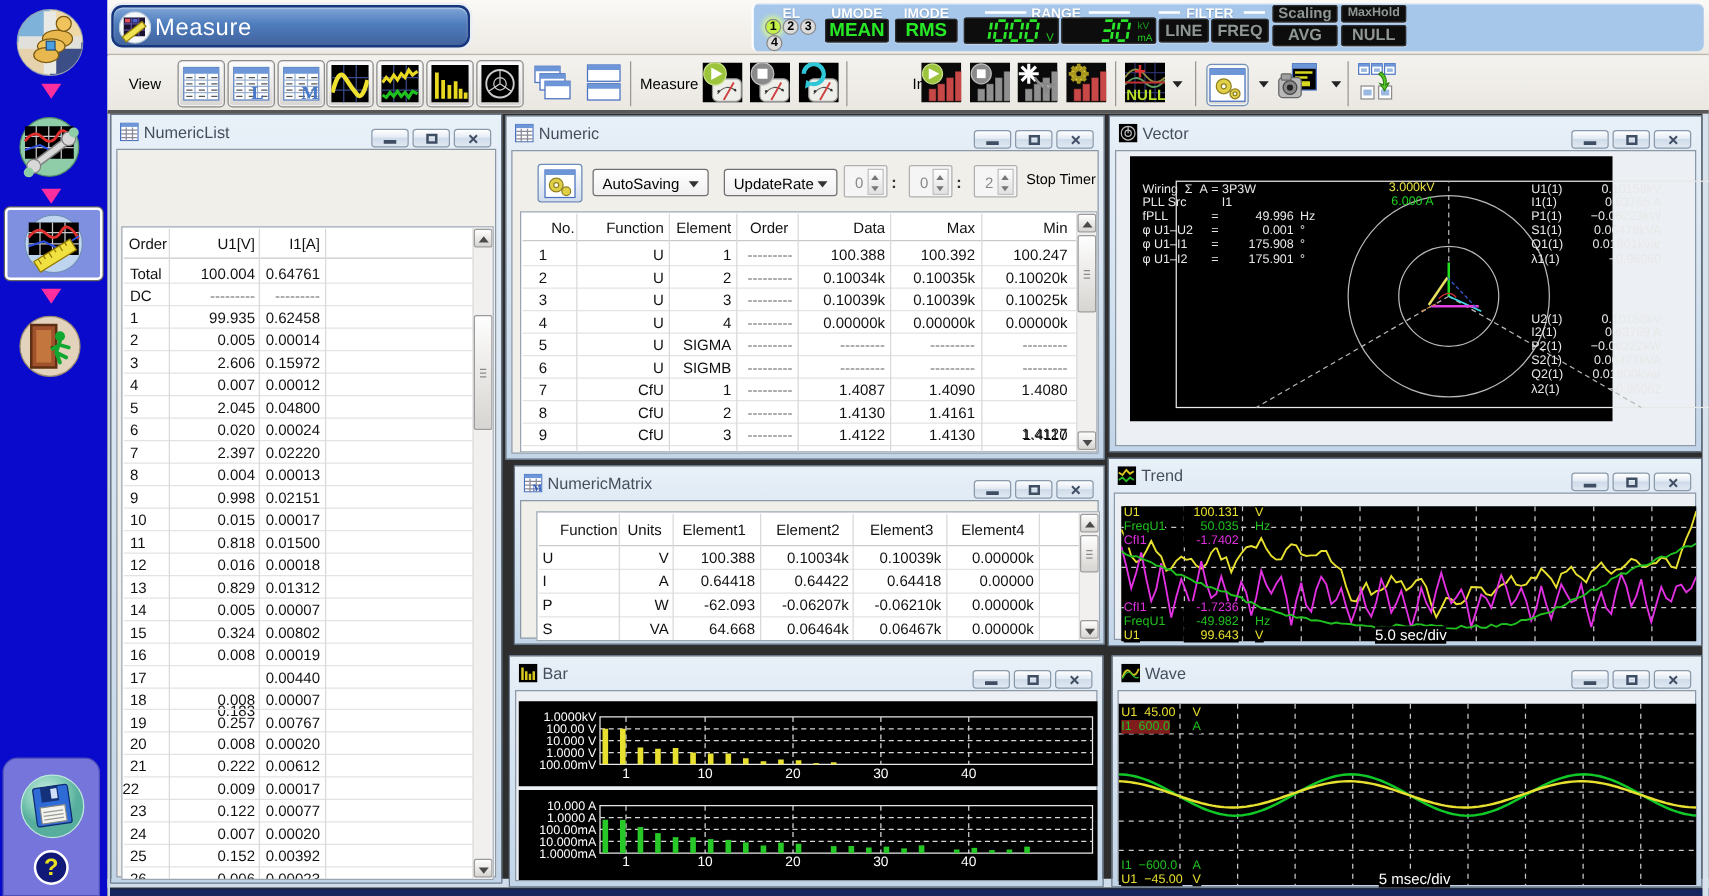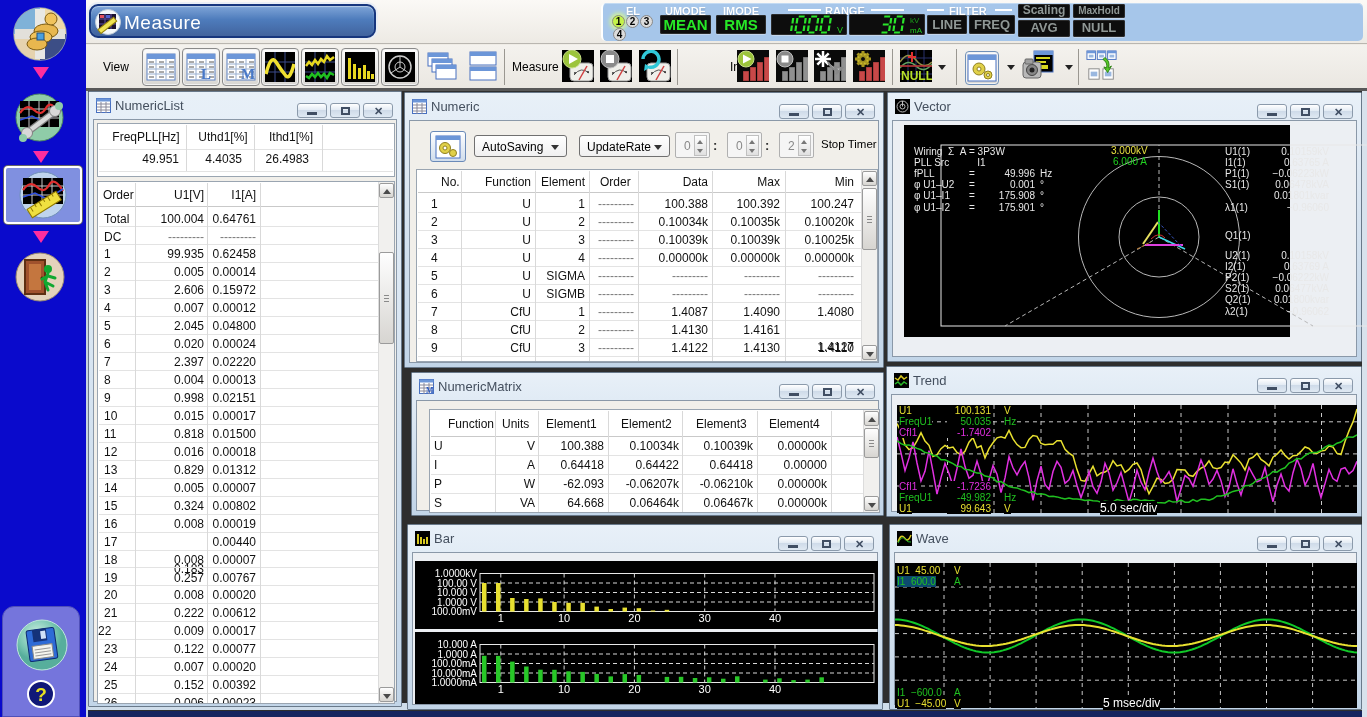--- a/index.html
+++ b/index.html
@@ -586,33 +586,20 @@
               <line x1="1" y1="9" x2="14" y2="9"></line>
               <line x1="1" y1="12" x2="14" y2="12"></line>
               <line x1="5" y1="4" x2="5" y2="15"></line>
               <line x1="10" y1="4" x2="10" y2="15"></line>
             </g>
           </svg></span>
         <span class="ttext">NumericList</span>
 <span class="wbtns"><span class="wbtn"><span class="mn"></span></span><span class="wbtn"><span class="mx"></span></span><span class="wbtn"><span class="cl">✕</span></span></span>
       </div>
 <div class="wcontent" style="background:#F1EFEA;">
-<div class="tbl" style="left:3px;top:3px;width:298px;height:54px;">
-<div class="cell" style="left:8px;top:6px;width:80px;text-align:center;">FreqPLL[Hz]</div>
-<div class="cell" style="left:92px;top:6px;width:66px;text-align:center;">Uthd1[%]</div>
-<div class="cell" style="left:160px;top:6px;width:66px;text-align:center;">Ithd1[%]</div>
-<div class="hline" style="top:25px;"></div>
-<div class="cell r" style="left:8px;top:28px;width:73px;">49.951</div>
-<div class="cell r" style="left:92px;top:28px;width:52px;">4.4035</div>
-<div class="cell r" style="left:155px;top:28px;width:56px;">26.4983</div>
-<div class="hline" style="top:47px;"></div>
-<div class="vline" style="left:88px;top:1px;height:46px;"></div>
-<div class="vline" style="left:156px;top:1px;height:46px;"></div>
-<div class="vline" style="left:224px;top:1px;height:46px;"></div>
-</div>
 <div class="tbl" style="left:3px;top:61px;width:298px;height:523px;overflow:hidden;">
 <div class="cell" style="left:5px;top:6px;">Order</div>
 <div class="cell r" style="left:40px;top:6px;width:66px;">U1[V]</div>
 <div class="cell r" style="left:110px;top:6px;width:48px;">I1[A]</div>
 <div class="hdrline" style="top:24px;"></div>
 <div class="cell" style="left:6px;top:29.5px;">Total</div>
 <div class="cell r" style="left:40px;top:29.5px;width:66px;">100.004</div>
 <div class="cell r" style="left:105px;top:29.5px;width:53px;">0.64761</div>
 <div class="hline" style="top:44.4px;"></div>
 <div class="cell" style="left:6px;top:47.5px;">DC</div>
@@ -956,21 +943,21 @@
 <div class="chlbl" style="left:207px;top:20px;color:#E8E040;">3.000kV</div>
 <div class="chlbl" style="left:209px;top:31px;color:#20D020;">6.000 A</div>
 <div class="chlbl" style="left:321px;top:21.0px;color:#e8e8e8;">U1(1)</div>
 <div class="chlbl r" style="left:335px;top:21.0px;width:90px;color:#e8e8e8;">0.10159kV</div>
 <div class="chlbl" style="left:321px;top:32.1px;color:#e8e8e8;">I1(1)</div>
 <div class="chlbl r" style="left:335px;top:32.1px;width:90px;color:#e8e8e8;">0.63765 A</div>
 <div class="chlbl" style="left:321px;top:43.2px;color:#e8e8e8;">P1(1)</div>
 <div class="chlbl r" style="left:335px;top:43.2px;width:90px;color:#e8e8e8;">−0.06223kW</div>
 <div class="chlbl" style="left:321px;top:54.3px;color:#e8e8e8;">S1(1)</div>
 <div class="chlbl r" style="left:335px;top:54.3px;width:90px;color:#e8e8e8;">0.06478kVA</div>
-<div class="chlbl" style="left:321px;top:65.4px;color:#e8e8e8;margin-top:40px;">Q1(1)</div>
+<div class="chlbl" style="left:321px;top:65.4px;color:#e8e8e8;">Q1(1)</div>
 <div class="chlbl r" style="left:335px;top:65.4px;width:90px;color:#e8e8e8;">0.01801kvar</div>
 <div class="chlbl" style="left:321px;top:76.5px;color:#e8e8e8;">λ1(1)</div>
 <div class="chlbl r" style="left:335px;top:76.5px;width:90px;color:#e8e8e8;">−0.96060</div>
 <div class="chlbl" style="left:321px;top:125.0px;color:#e8e8e8;">U2(1)</div>
 <div class="chlbl r" style="left:335px;top:125.0px;width:90px;color:#e8e8e8;">0.10158kV</div>
 <div class="chlbl" style="left:321px;top:136.1px;color:#e8e8e8;">I2(1)</div>
 <div class="chlbl r" style="left:335px;top:136.1px;width:90px;color:#e8e8e8;">0.63769 A</div>
 <div class="chlbl" style="left:321px;top:147.2px;color:#e8e8e8;">P2(1)</div>
 <div class="chlbl r" style="left:335px;top:147.2px;width:90px;color:#e8e8e8;">−0.06222kW</div>
 <div class="chlbl" style="left:321px;top:158.3px;color:#e8e8e8;">S2(1)</div>
@@ -1232,21 +1219,21 @@
 <line x1="0" y1="24.0" x2="462" y2="24.0" stroke="#c8c8c8" stroke-dasharray="4 4"></line>
 <line x1="0" y1="47.3" x2="462" y2="47.3" stroke="#c8c8c8" stroke-dasharray="4 4"></line>
 <line x1="0" y1="70.6" x2="462" y2="70.6" stroke="#c8c8c8" stroke-dasharray="4 4"></line>
 <line x1="0" y1="93.9" x2="462" y2="93.9" stroke="#c8c8c8" stroke-dasharray="4 4"></line>
 <line x1="0" y1="117.2" x2="462" y2="117.2" stroke="#c8c8c8" stroke-dasharray="4 4"></line>
 <polyline points="0,56.5 3,56.6 6,56.8 9,57.3 12,57.8 15,58.6 18,59.5 21,60.5 24,61.6 27,62.9 30,64.3 33,65.7 36,67.3 39,68.9 42,70.5 45,72.2 48,73.8 51,75.5 54,77.1 57,78.7 60,80.3 63,81.7 66,83.1 69,84.4 72,85.5 75,86.5 78,87.4 81,88.2 84,88.7 87,89.2 90,89.4 93,89.5 96,89.4 99,89.2 102,88.7 105,88.2 108,87.4 111,86.5 114,85.5 117,84.4 120,83.1 123,81.7 126,80.3 129,78.7 132,77.1 135,75.5 138,73.8 141,72.2 144,70.5 147,68.9 150,67.3 153,65.7 156,64.3 159,62.9 162,61.6 165,60.5 168,59.5 171,58.6 174,57.8 177,57.3 180,56.8 183,56.6 186,56.5 189,56.6 192,56.8 195,57.3 198,57.8 201,58.6 204,59.5 207,60.5 210,61.6 213,62.9 216,64.3 219,65.7 222,67.3 225,68.9 228,70.5 231,72.2 234,73.8 237,75.5 240,77.1 243,78.7 246,80.3 249,81.7 252,83.1 255,84.4 258,85.5 261,86.5 264,87.4 267,88.2 270,88.7 273,89.2 276,89.4 279,89.5 282,89.4 285,89.2 288,88.7 291,88.2 294,87.4 297,86.5 300,85.5 303,84.4 306,83.1 309,81.7 312,80.3 315,78.7 318,77.1 321,75.5 324,73.8 327,72.2 330,70.5 333,68.9 336,67.3 339,65.7 342,64.3 345,62.9 348,61.6 351,60.5 354,59.5 357,58.6 360,57.8 363,57.3 366,56.8 369,56.6 372,56.5 375,56.6 378,56.8 381,57.3 384,57.8 387,58.6 390,59.5 393,60.5 396,61.6 399,62.9 402,64.3 405,65.7 408,67.3 411,68.9 414,70.5 417,72.2 420,73.8 423,75.5 426,77.1 429,78.7 432,80.3 435,81.7 438,83.1 441,84.4 444,85.5 447,86.5 450,87.4 453,88.2 456,88.7 459,89.2 462,89.4" fill="none" stroke="#10C828" stroke-width="2"></polyline>
 <polyline points="0,62.0 3,62.1 6,62.4 9,62.7 12,63.2 15,63.7 18,64.3 21,65.0 24,65.8 27,66.6 30,67.6 33,68.5 36,69.5 39,70.6 42,71.6 45,72.7 48,73.7 51,74.8 54,75.8 57,76.8 60,77.8 63,78.6 66,79.5 69,80.2 72,80.9 75,81.5 78,82.0 81,82.4 84,82.7 87,82.9 90,83.0 93,83.0 96,82.9 99,82.6 102,82.3 105,81.8 108,81.3 111,80.7 114,80.0 117,79.2 120,78.4 123,77.4 126,76.5 129,75.5 132,74.4 135,73.4 138,72.3 141,71.3 144,70.2 147,69.2 150,68.2 153,67.2 156,66.4 159,65.5 162,64.8 165,64.1 168,63.5 171,63.0 174,62.6 177,62.3 180,62.1 183,62.0 186,62.0 189,62.1 192,62.4 195,62.7 198,63.2 201,63.7 204,64.3 207,65.0 210,65.8 213,66.6 216,67.6 219,68.5 222,69.5 225,70.6 228,71.6 231,72.7 234,73.7 237,74.8 240,75.8 243,76.8 246,77.8 249,78.6 252,79.5 255,80.2 258,80.9 261,81.5 264,82.0 267,82.4 270,82.7 273,82.9 276,83.0 279,83.0 282,82.9 285,82.6 288,82.3 291,81.8 294,81.3 297,80.7 300,80.0 303,79.2 306,78.4 309,77.4 312,76.5 315,75.5 318,74.4 321,73.4 324,72.3 327,71.3 330,70.2 333,69.2 336,68.2 339,67.2 342,66.4 345,65.5 348,64.8 351,64.1 354,63.5 357,63.0 360,62.6 363,62.3 366,62.1 369,62.0 372,62.0 375,62.1 378,62.4 381,62.7 384,63.2 387,63.7 390,64.3 393,65.0 396,65.8 399,66.6 402,67.6 405,68.5 408,69.5 411,70.6 414,71.6 417,72.7 420,73.7 423,74.8 426,75.8 429,76.8 432,77.7 435,78.6 438,79.5 441,80.2 444,80.9 447,81.5 450,82.0 453,82.4 456,82.7 459,82.9 462,83.0" fill="none" stroke="#E8E030" stroke-width="2"></polyline>
 </svg>
 <div class="chlbl" style="left:2px;top:2px;color:#E8E030;background:#000;">U1&nbsp; 45.00</div>
 <div class="chlbl" style="left:59px;top:2px;color:#E8E030;background:#000;">V</div>
-<div class="chlbl" style="left:2px;top:13px;color:#20C020;background:#0c4a6e;">I1&nbsp; 600.0</div>
+<div class="chlbl" style="left:2px;top:13px;color:#20C020;background:#7f1d1d;">I1&nbsp; 600.0</div>
 <div class="chlbl" style="left:59px;top:13px;color:#20C020;background:#000;">A</div>
 <div class="chlbl" style="left:2px;top:124px;color:#20C020;background:#000;">I1&nbsp; −600.0</div>
 <div class="chlbl" style="left:59px;top:124px;color:#20C020;background:#000;">A</div>
 <div class="chlbl" style="left:2px;top:135px;color:#E8E030;background:#000;">U1&nbsp; −45.00</div>
 <div class="chlbl" style="left:59px;top:135px;color:#E8E030;background:#000;">V</div>
 <div class="chlbl" style="left:208px;top:133px;color:#fff;font-size:12px;background:#000;">5 msec/div</div>
 </div>
 </div>
     </div>
 </div>

